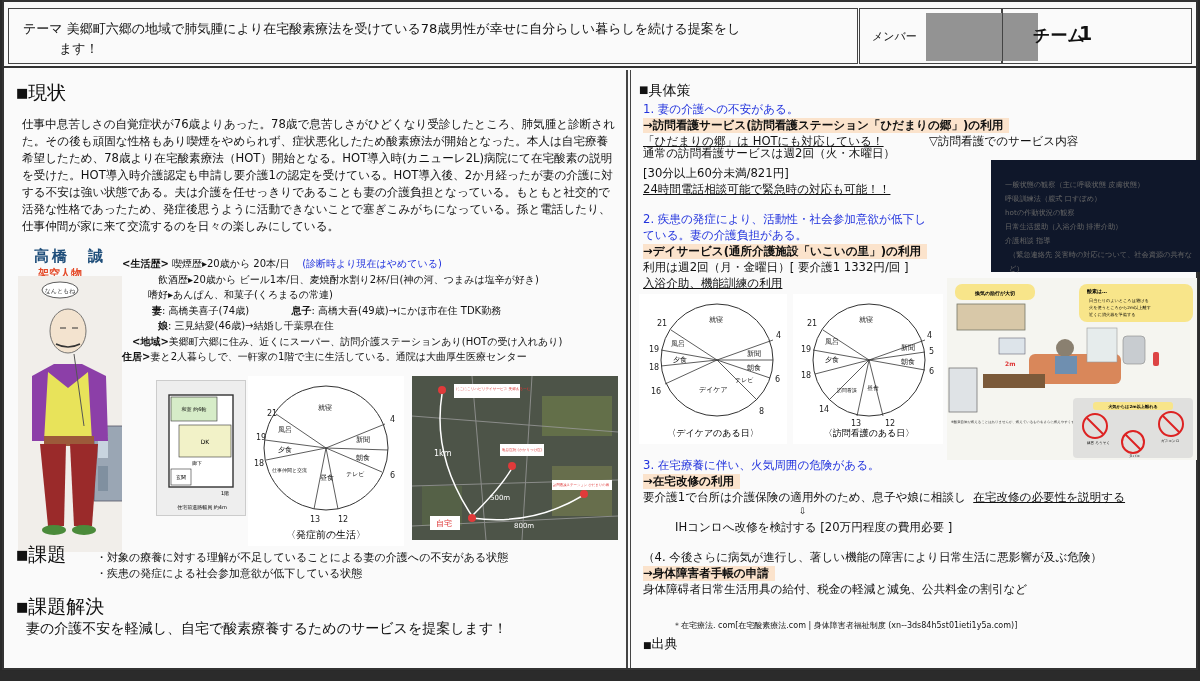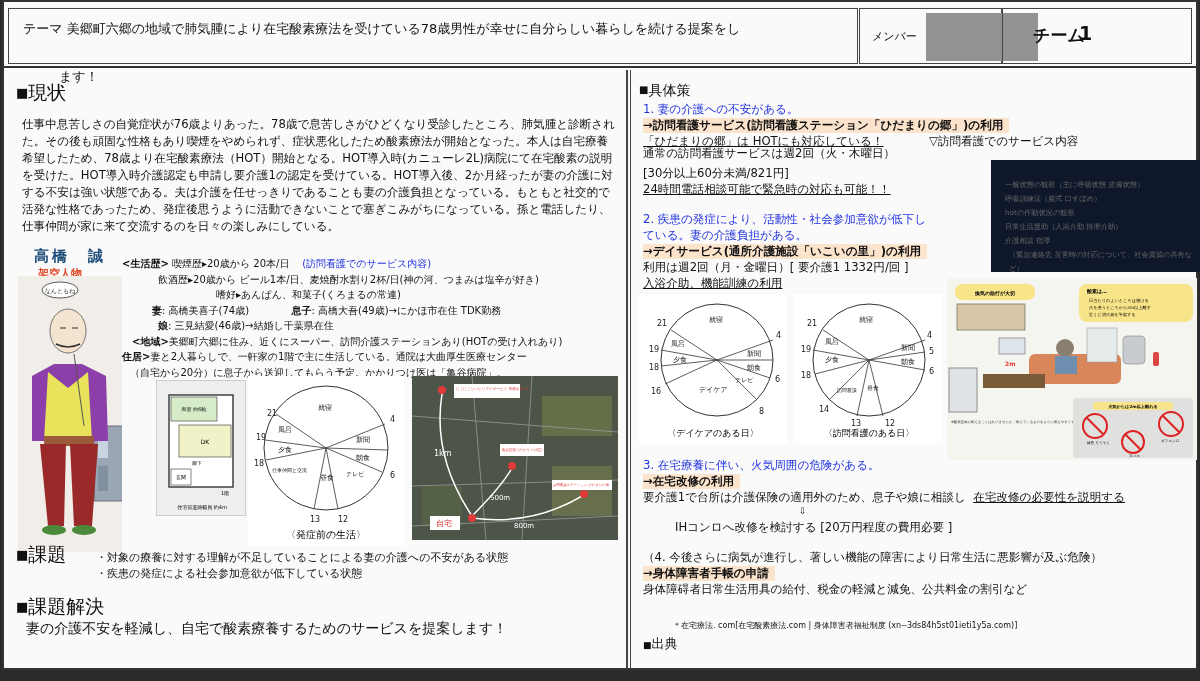--- a/index.html
+++ b/index.html
@@ -5,21 +5,21 @@
   * { box-sizing: border-box; margin: 0; padding: 0; }
   html, body { width: 1200px; height: 681px; overflow: hidden; background: #2a2a2a; }
   body { font-family: "DejaVu Sans", "Liberation Sans", sans-serif; color: #111; position: relative; }
 
   .page { position: absolute; left: 2px; top: 0; width: 1196px; height: 670px; background: #fafafa; border: 2px solid #333; }
   .bottom-strip { position: absolute; left: 0; top: 671px; width: 1200px; height: 10px; background: #2b2b2b; }
 
   
   .header { position: absolute; left: 0; top: 0; width: 1192px; height: 66px; border-bottom: 2px solid #333; background: #fafafa; }
   .hdr-theme { position: absolute; left: 4px; top: 6px; width: 850px; height: 56px; border: 1px solid #444; padding: 10px 0 0 14px; font-size: 13px; line-height: 20px; }
-  .hdr-theme .l2 { padding-left: 36px; margin-top: 28px; }
+  .hdr-theme .l2 { padding-left: 36px; }
   .hdr-member { position: absolute; left: 855px; top: 6px; width: 143px; height: 56px; border: 1px solid #444; }
   .hdr-member .lbl { position: absolute; left: 12px; top: 20px; font-size: 11px; }
   .hdr-member .redact { position: absolute; left: 66px; top: 4px; width: 112px; height: 48px; background: #939393; }
   .hdr-team { position: absolute; left: 998px; top: 6px; width: 190px; height: 56px; border: 1px solid #444; }
   .hdr-team .lbl { position: absolute; left: 10px; top: 15px; font-size: 17px; font-weight: bold; margin-left: 20px; }
   .hdr-team .num { position: absolute; left: 76px; top: 13px; font-size: 19px; font-weight: bold; }
 
   
   .left { position: absolute; left: 0; top: 68px; width: 624px; height: 598px; border-right: 2px solid #444; }
   .right { position: absolute; left: 626px; top: 68px; width: 520px; height: 598px; border-left: 1px solid #444; }
@@ -105,39 +105,38 @@
         <path d="M22 168 L48 168 L46 250 L30 250 Z" fill="#9a2a2a"></path>
         <path d="M52 168 L80 168 L74 250 L56 250 Z" fill="#9a2a2a"></path>
         <ellipse cx="36" cy="254" rx="12" ry="5" fill="#4a8a3a"></ellipse>
         <ellipse cx="66" cy="254" rx="12" ry="5" fill="#4a8a3a"></ellipse>
         <line x1="56" y1="78" x2="66" y2="150" stroke="#555" stroke-width="1"></line>
       </svg>
     </div>
 
     <div class="lifehist">
       <div>
-        <b>&lt;生活歴&gt;</b><span> 喫煙歴▸20歳から  20本/日</span>&nbsp;&nbsp;&nbsp;&nbsp;<span class="blue">(訪問看護でのサービス内容)</span>
+        <b>&lt;生活歴&gt;</b><span> 喫煙歴▸20歳から  20本/日</span>&nbsp;&nbsp;&nbsp;&nbsp;<span class="blue">(診断時より現在はやめている)</span>
       </div>
       <div style="padding-left:36px">飲酒歴▸20歳から  ビール1本/日、麦焼酎水割り2杯/日(神の河、つまみは塩辛が好き)</div>
-      <div style="padding-left:94px">嗜好▸あんぱん、和菓子(くろまるの常連)</div>
+      <div style="padding-left:26px">嗜好▸あんぱん、和菓子(くろまるの常連)</div>
       <div style="padding-left:30px">
         <b>妻</b><span>: 高橋美喜子(74歳)</span>
         <span style="display:inline-block;width:36px"></span>
         <b>息子</b><span>: 高橋大吾(49歳)→にかほ市在住  TDK勤務</span>
       </div>
       <div style="padding-left:36px">
         <b>娘</b><span>: 三見結愛(46歳)→結婚し千葉県在住</span>
       </div>
       <div style="padding-left:10px">
         <b>&lt;地域&gt;</b><span>美郷町六郷に住み、近くにスーパー、訪問介護ステーションあり(HOTの受け入れあり)</span>
       </div>
       <div>
         <b>住居&gt;</b><span>妻と2人暮らしで、一軒家の1階で主に生活している。通院は大曲厚生医療センター</span>
       </div>
-      <div style="padding-left:8px">（自宅から20分）に息子から送迎してもらう予定。かかりつけ医は「亀谷病院」。</div>
     </div>
 
     <div class="floorplan">
       <svg width="90" height="136" viewBox="0 0 90 136" font-family="DejaVu Sans, sans-serif">
         <rect x="12" y="14" width="64" height="92" fill="#fff" stroke="#333" stroke-width="1.4"></rect>
         <rect x="14" y="16" width="46" height="24" fill="#d6ecc8" stroke="#333" stroke-width="0.6"></rect>
         <text x="37" y="30" font-size="5" text-anchor="middle">和室 約6帖</text>
         <rect x="22" y="44" width="52" height="32" fill="#f2f2c8" stroke="#333" stroke-width="0.6"></rect>
         <text x="48" y="63" font-size="6" text-anchor="middle">DK</text>
         <text x="40" y="84" font-size="5" text-anchor="middle">廊下</text>

